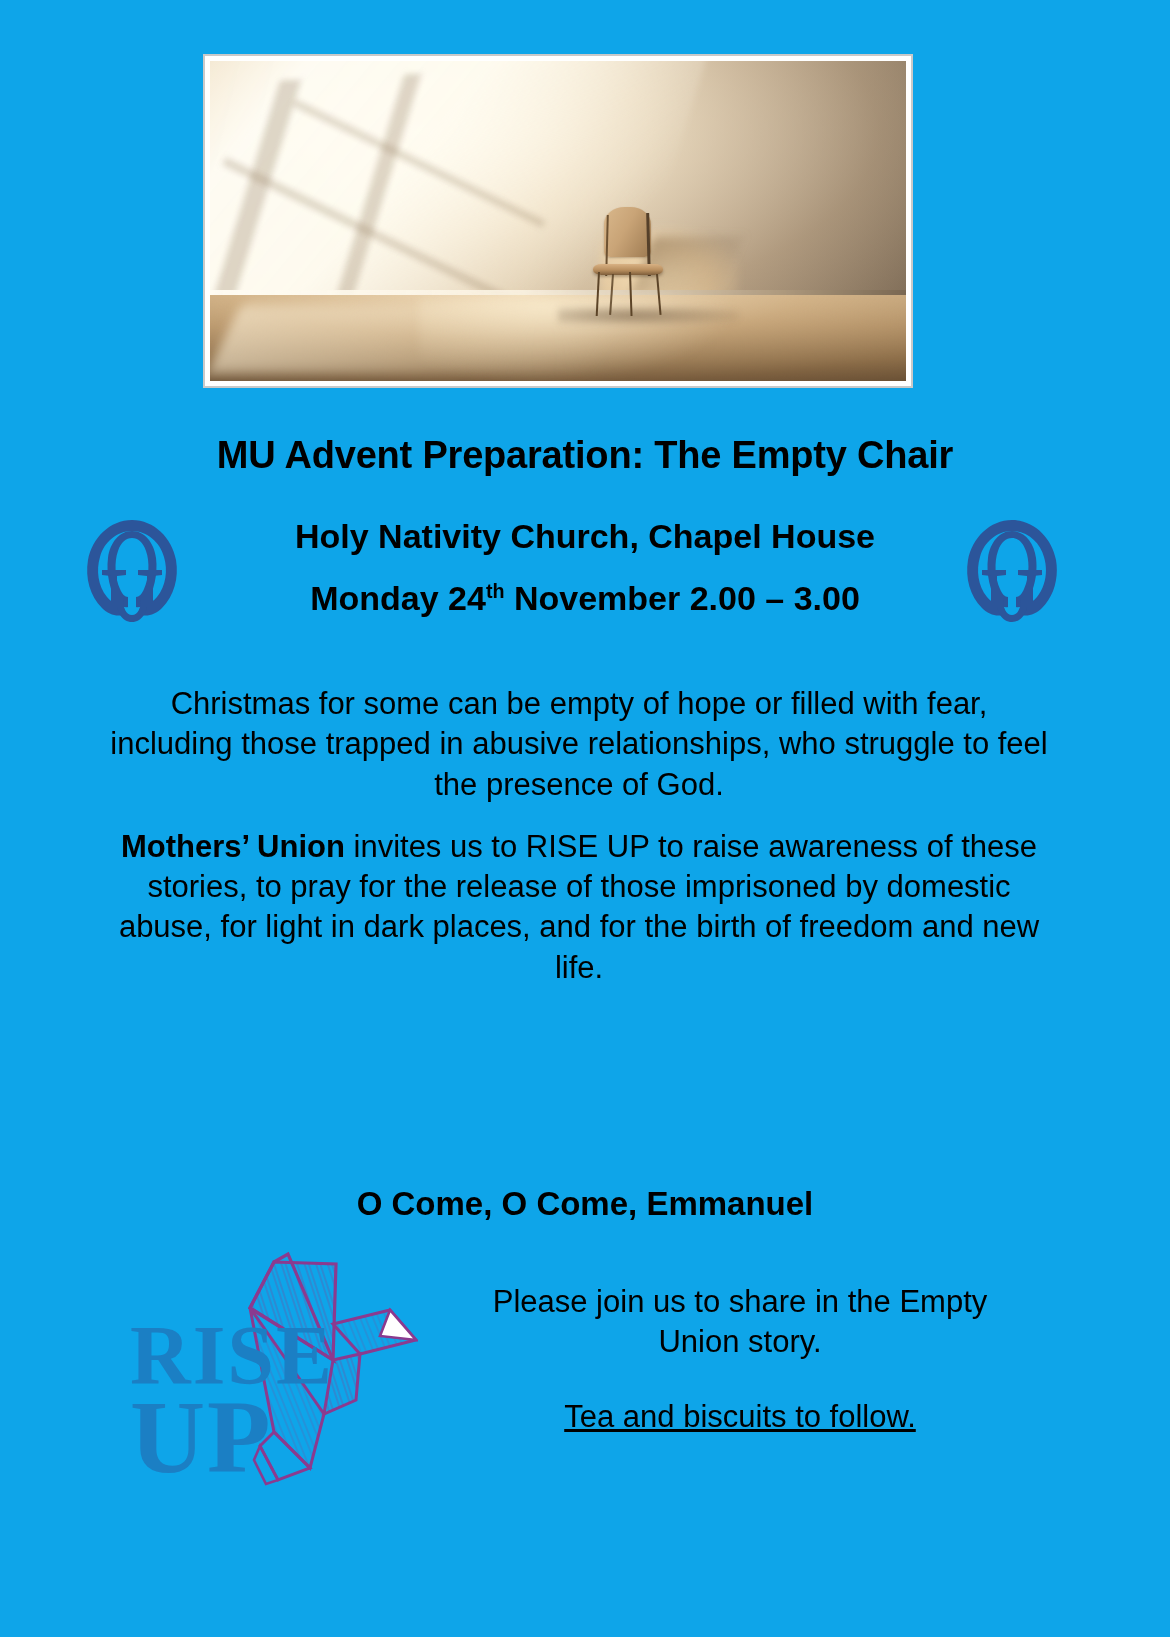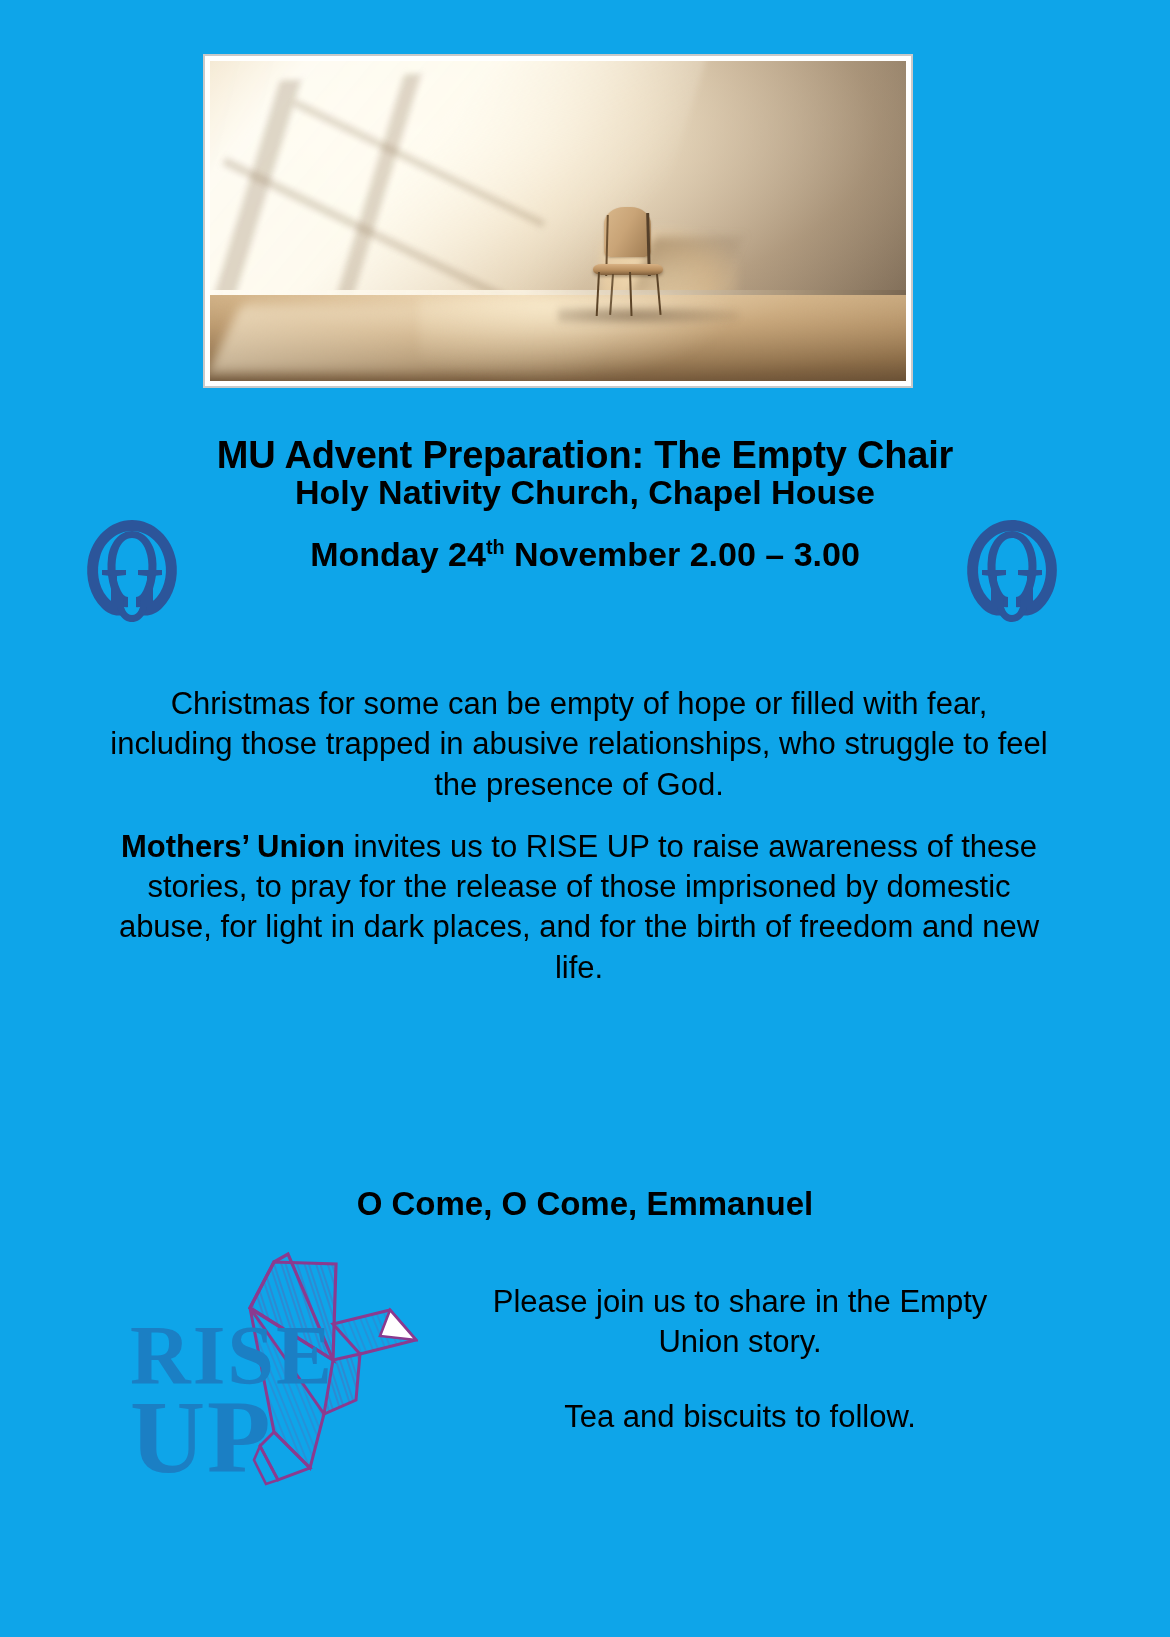--- a/index.html
+++ b/index.html
@@ -154,21 +154,21 @@
     text-align: center;
     font-size: 38px;
     font-weight: bold;
     letter-spacing: -0.2px;
     font-family: "Liberation Sans Narrow", "Liberation Sans", sans-serif;
   }
   .headline-block {
     position: absolute;
     left: 185px;
     right: 185px;
-    top: 475px;
+    top: 519px;
     text-align: center;
   }
   .subtitle1 {
     font-size: 34px;
     font-weight: bold;
     line-height: 1.0;
     margin-bottom: 28px;
     font-family: "Liberation Sans Narrow", "Liberation Sans", sans-serif;
   }
   .subtitle2 {
@@ -223,21 +223,21 @@
     position: absolute;
     left: 460px;
     width: 560px;
     top: 1282px;
     text-align: center;
     font-family: "Liberation Sans", sans-serif;
     font-size: 31px;
     line-height: 1.30;
   }
   .closing p { margin: 0 0 34px 0; }
-  .closing p:last-child { margin-bottom: 0; }
+  .closing p:last-child { margin-bottom: 0; text-decoration: underline; }
 </style>
 </head>
 <body>
 
 <div class="poster">
 
   <div class="hero-wrap">
     <div class="hero-photo">
       <div class="wall"></div>
       <div class="light-shaft"></div>

